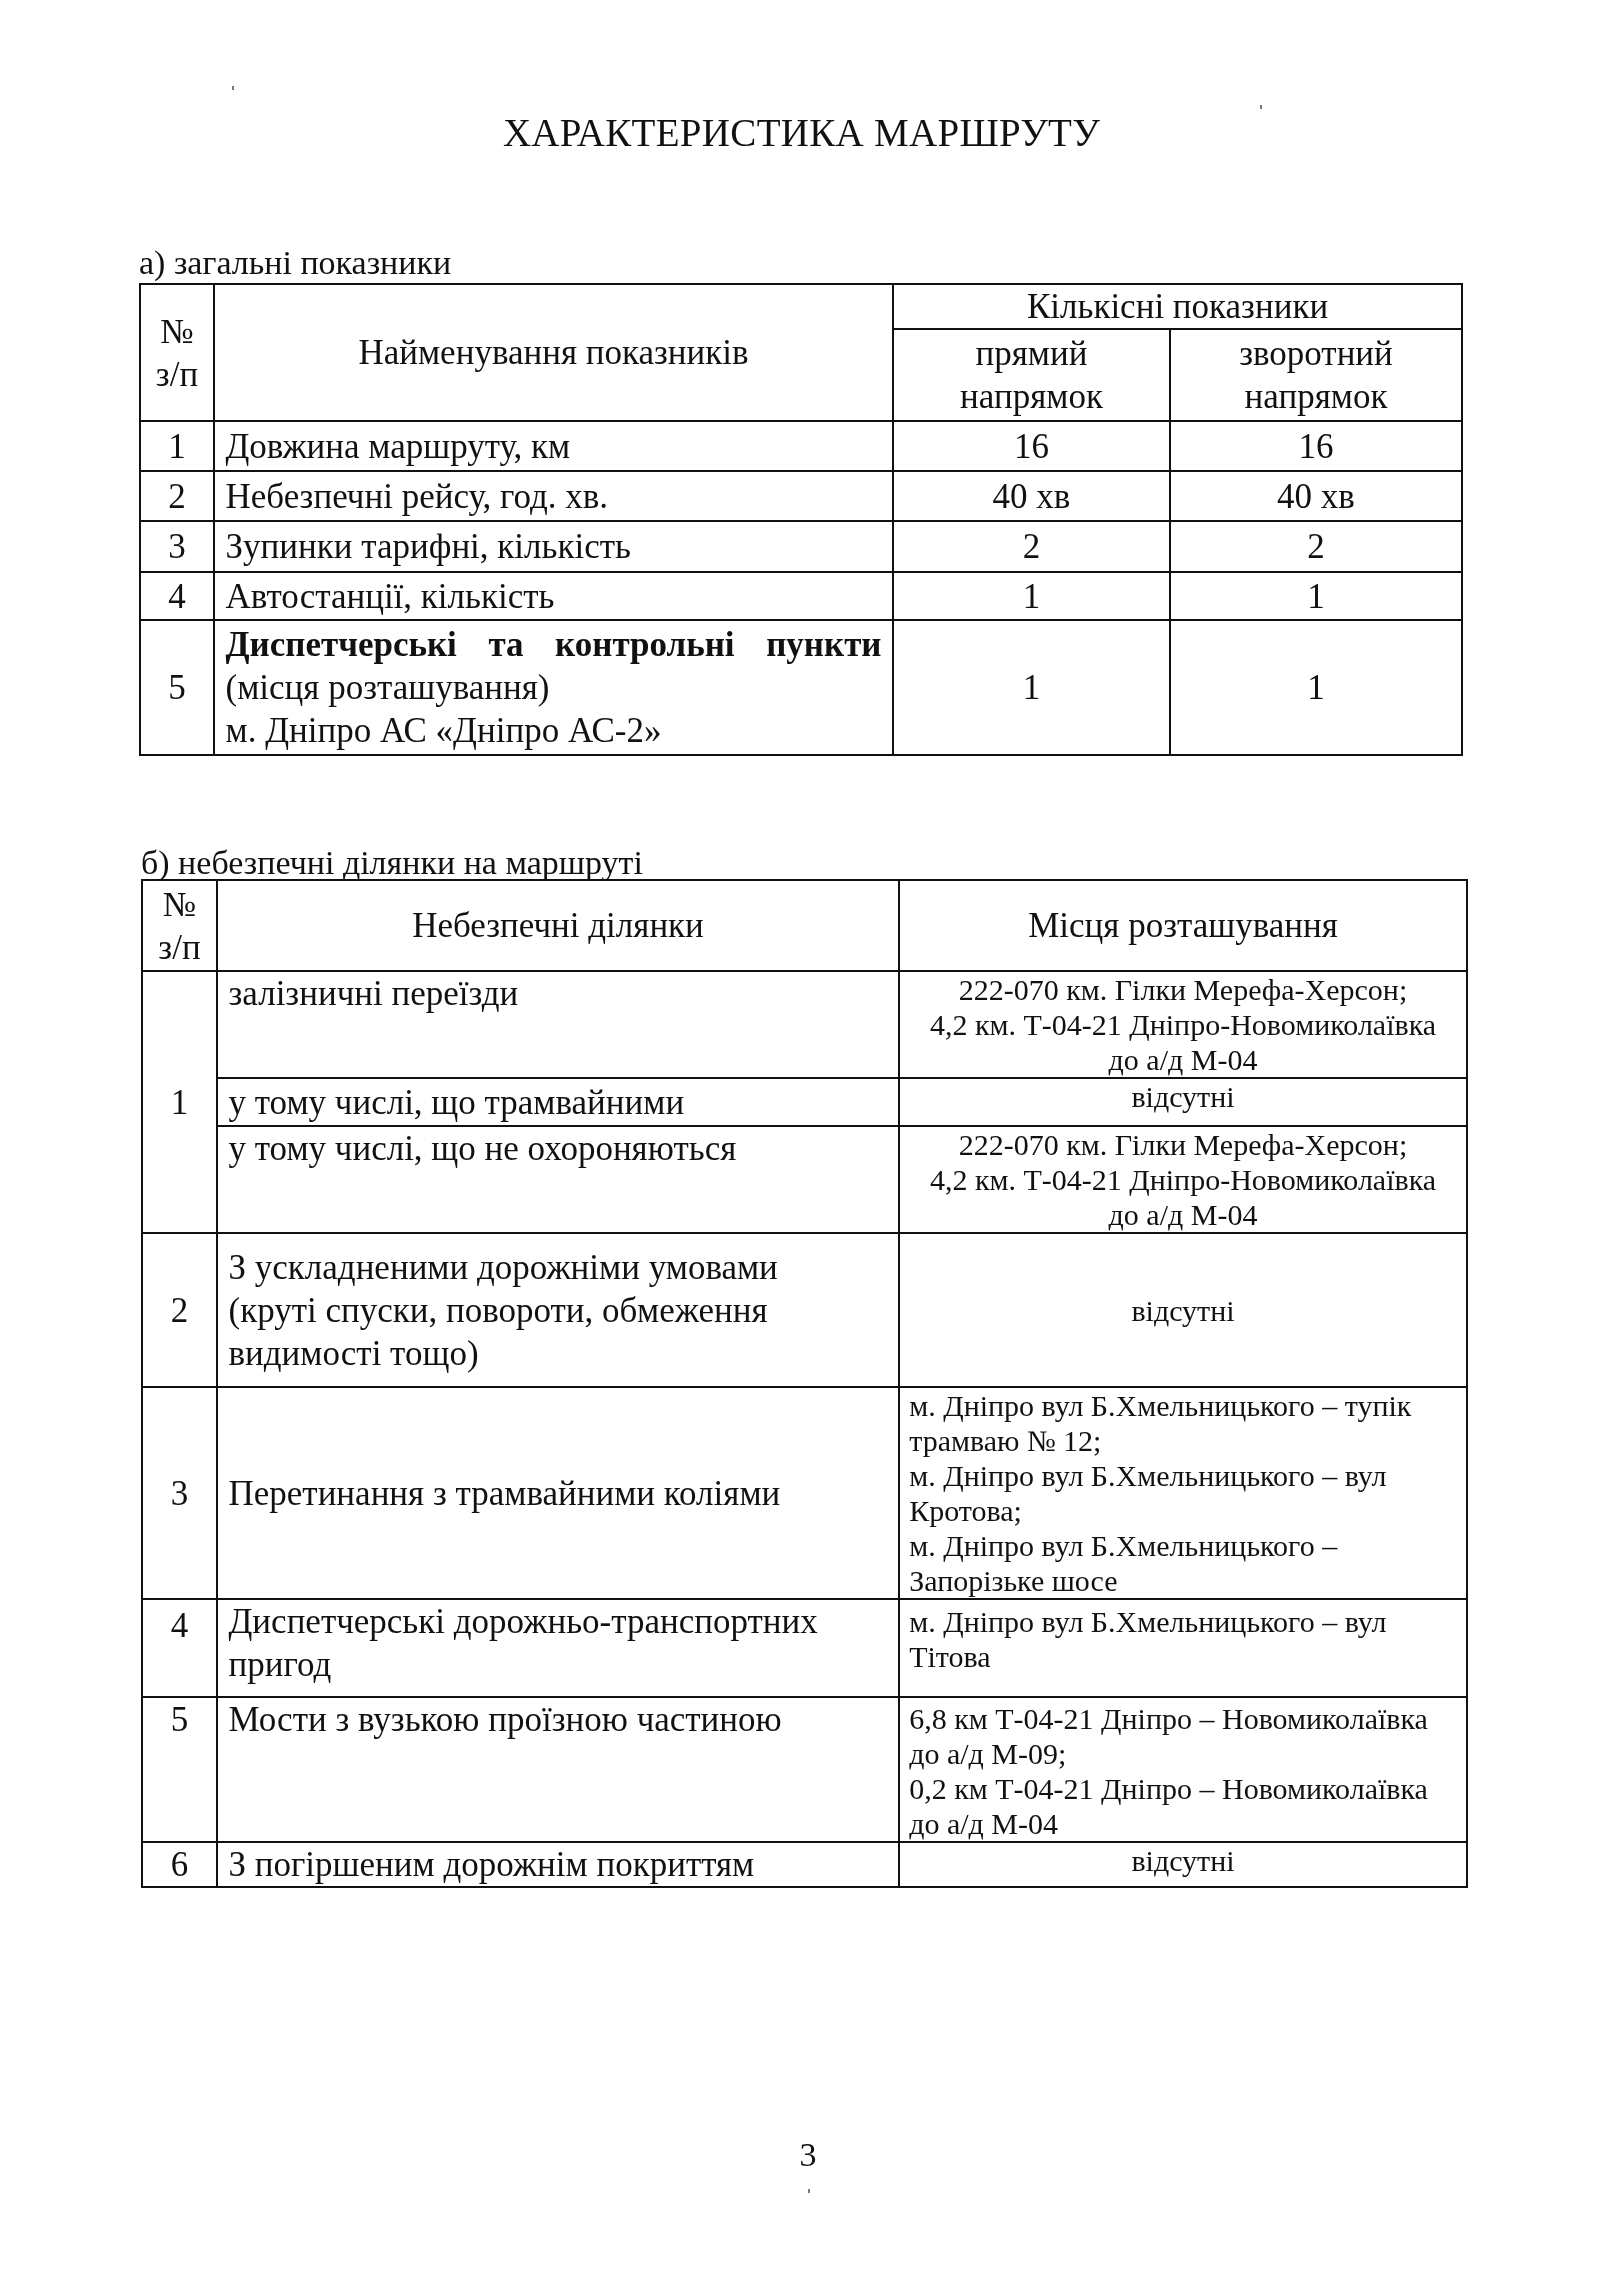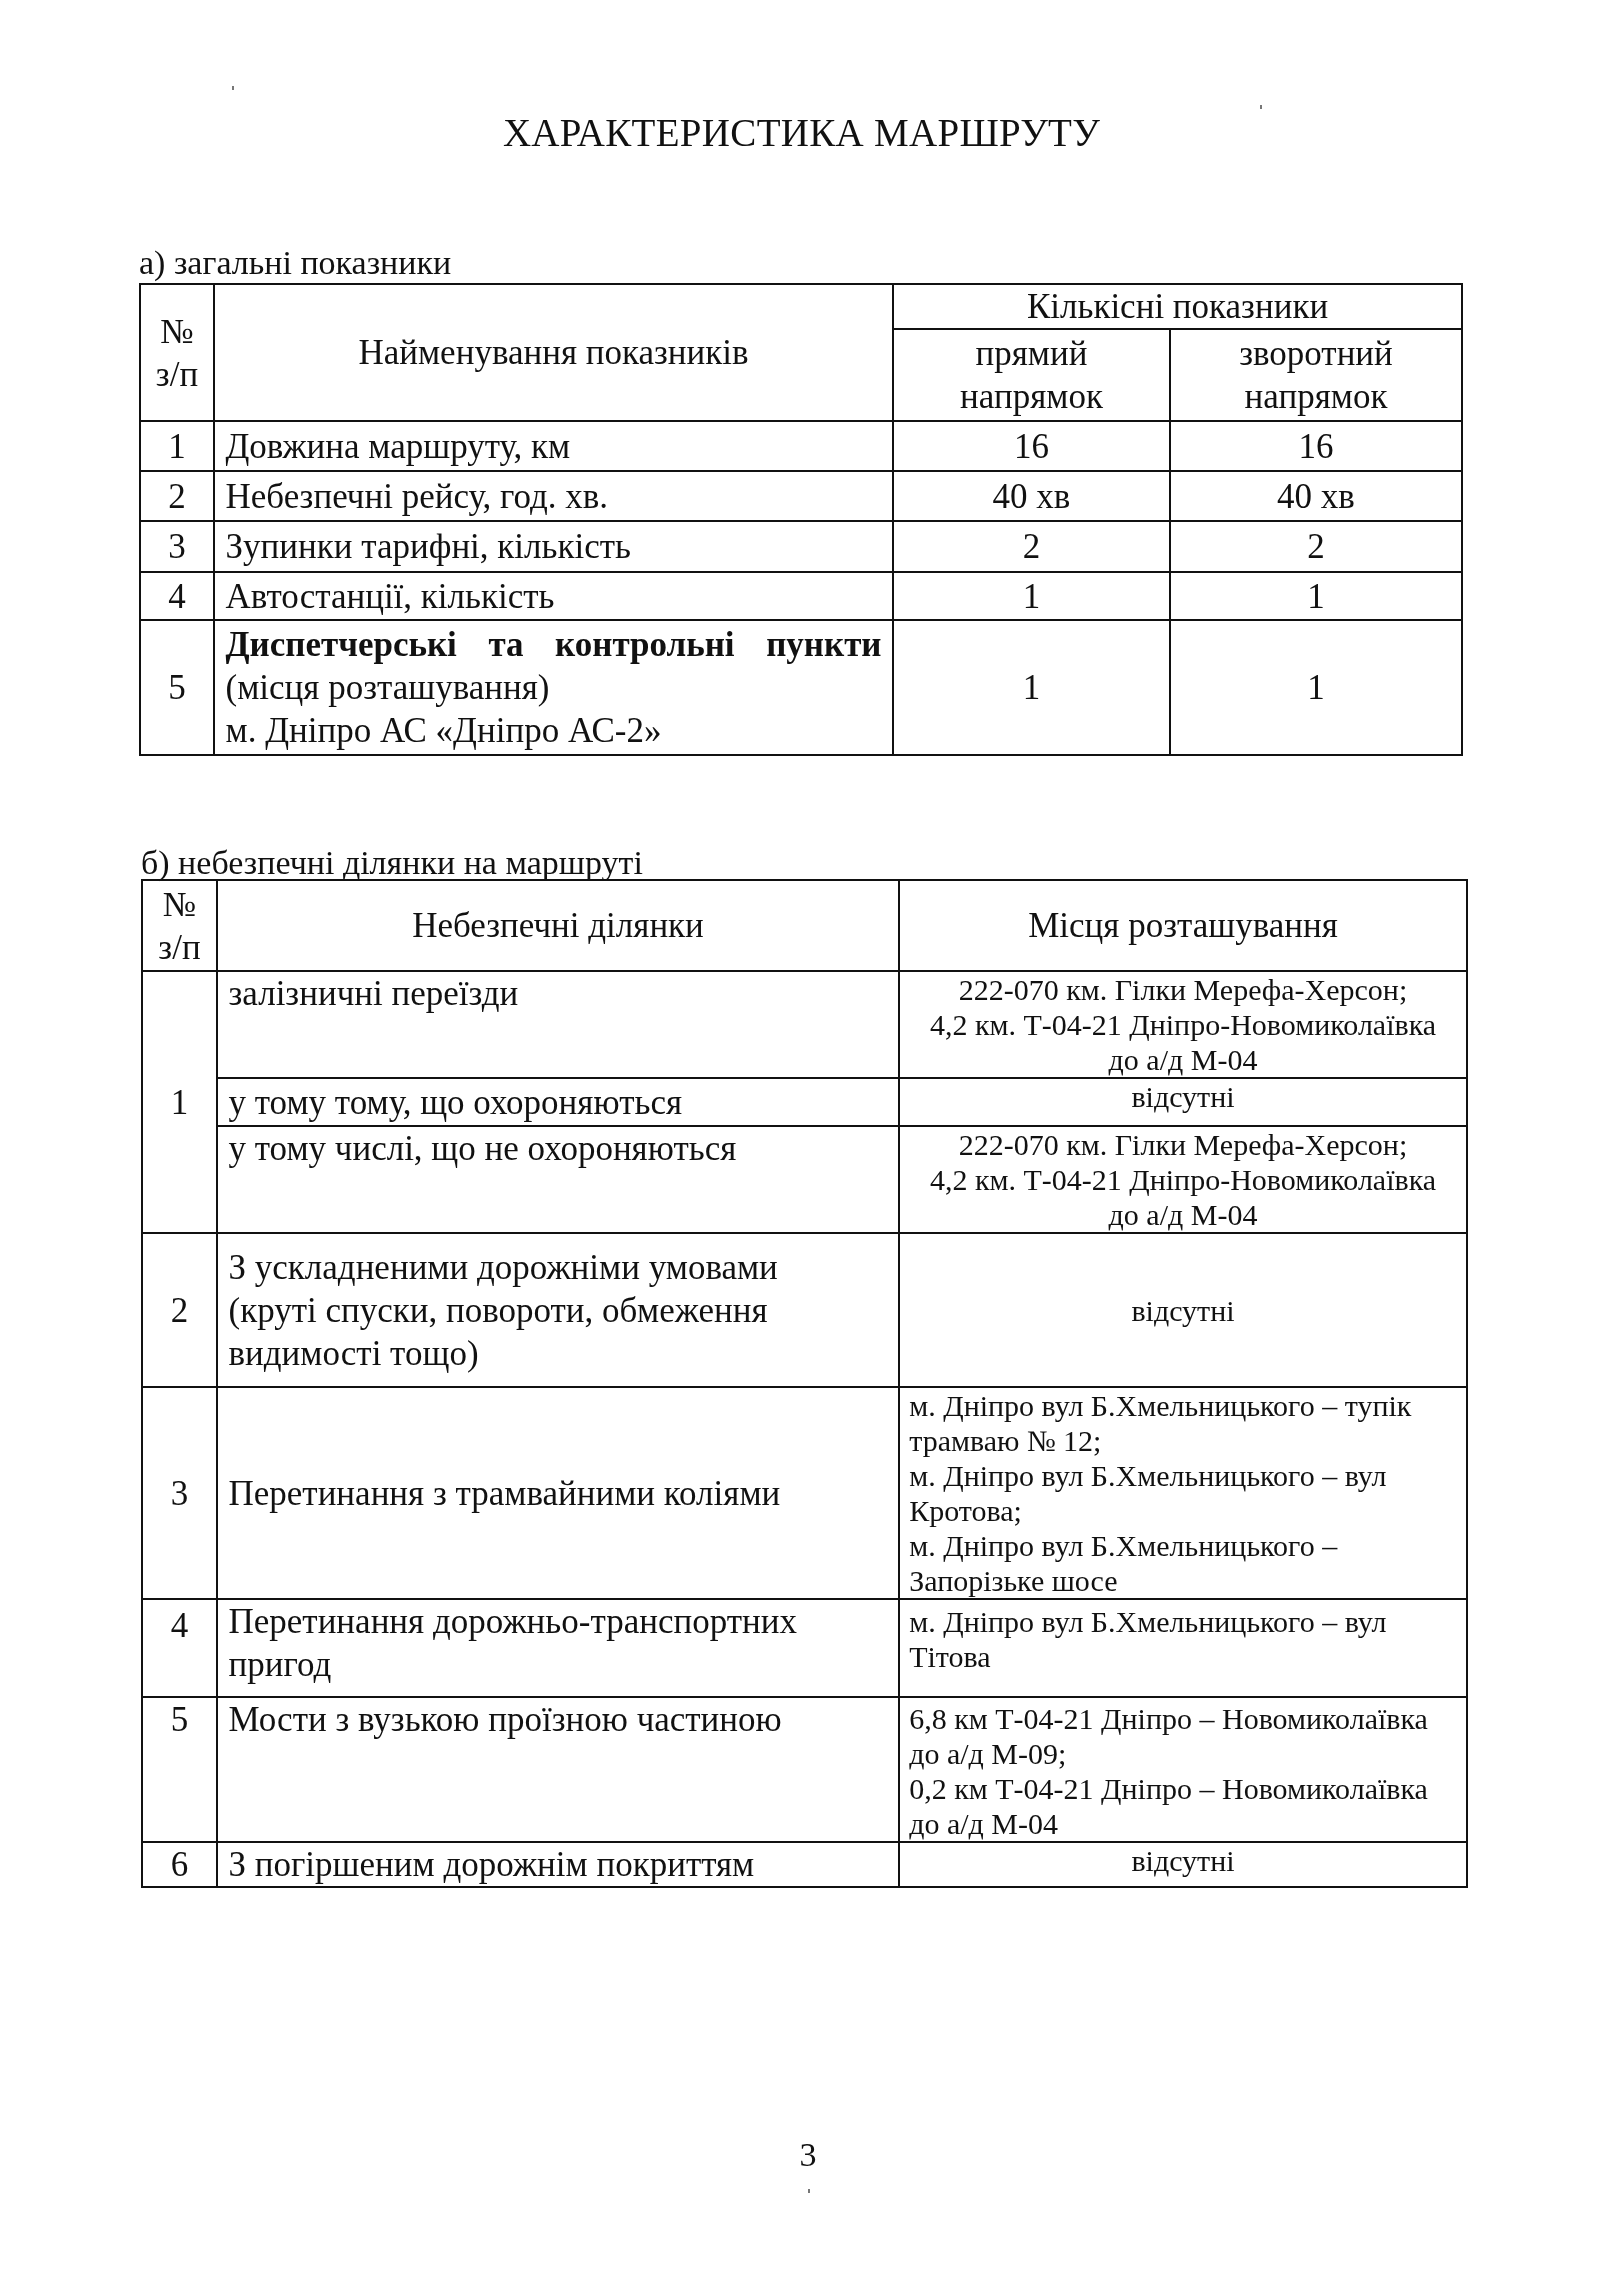--- a/index.html
+++ b/index.html
@@ -124,21 +124,21 @@
   <tr style="height:105px">
     <td rowspan="3" class="c">1</td>
     <td class="top">залізничні переїзди</td>
     <td class="c small">
       <div>222-070 км. Гілки Мерефа-Херсон;</div>
       <div>4,2 км. Т-04-21 Дніпро-Новомиколаївка</div>
       <div>до а/д М-04</div>
     </td>
   </tr>
   <tr style="height:48px">
-    <td>у тому тому, що охороняються</td>
+    <td>у тому числі, що трамвайними</td>
     <td class="c small top">відсутні</td>
   </tr>
   <tr style="height:105px">
     <td class="top">у тому числі, що не охороняються</td>
     <td class="c small">
       <div>222-070 км. Гілки Мерефа-Херсон;</div>
       <div>4,2 км. Т-04-21 Дніпро-Новомиколаївка</div>
       <div>до а/д М-04</div>
     </td>
   </tr>
@@ -162,21 +162,21 @@
       <div>м. Дніпро вул Б.Хмельницького – вул</div>
       <div>Кротова;</div>
       <div>м. Дніпро вул Б.Хмельницького –</div>
       <div>Запорізьке шосе</div>
     </td>
   </tr>
 
   <tr style="height:98px">
     <td class="c top" style="padding-top:3.9px">4</td>
     <td class="top">
-      <div>Перетинання дорожньо-транспортних</div>
+      <div>Диспетчерські дорожньо-транспортних</div>
       <div>пригод</div>
     </td>
     <td class="small-left top" style="padding-top:3.9px">
       <div>м. Дніпро вул Б.Хмельницького – вул</div>
       <div>Тітова</div>
     </td>
   </tr>
 
   <tr style="height:139px">
     <td class="c top">5</td>

